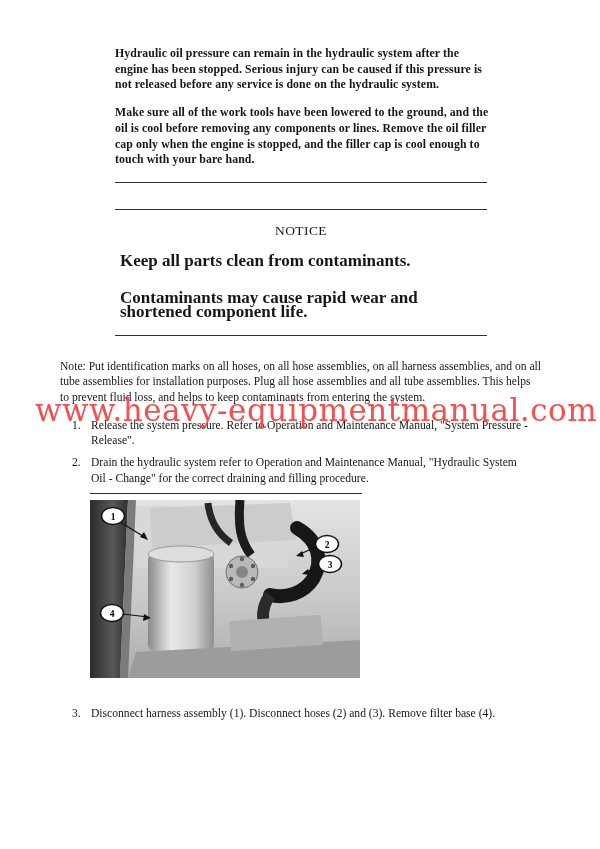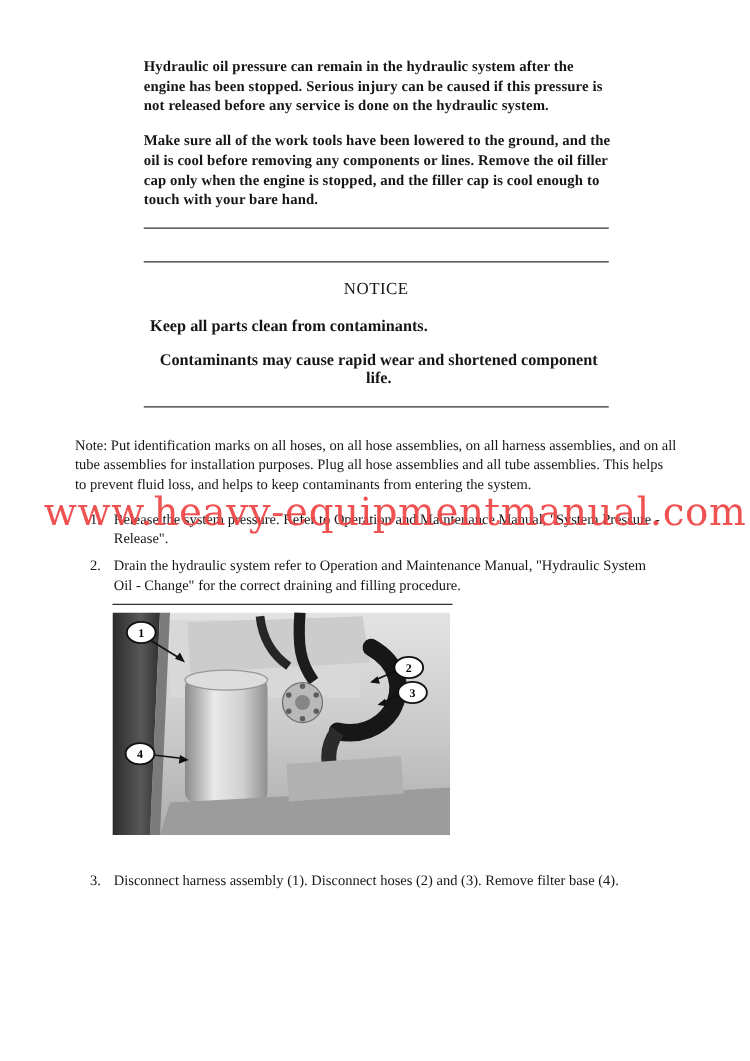--- a/index.html
+++ b/index.html
@@ -26,24 +26,24 @@
   .rule-gap1 { margin-top:14px; }
   .rule-gap2 { margin-top:26px; }
   .rule-gap3 { margin-top:16px; }
 
   .notice-title {
     margin-left:55px; width:372px; text-align:center;
     font-weight:normal; font-size:13.5px; margin-top:13px; letter-spacing:0.4px;
   }
   .notice-line {
     margin-left:60px; width:366px;
-    font-weight:bold; font-size:13px; line-height:14px;
+    font-weight:bold; font-size:17px; line-height:14px;
   }
   .notice-line.first { margin-top:15px; }
-  .notice-line.second { margin-top:13px;text-align:center; }
+  .notice-line.second { margin-top:23px; }
 
   .note {
     margin-top:23px; width:482px;
     font-size:11.6px; line-height:15.3px;
   }
   .note b { font-weight:normal; }
 
   .steps { margin-top:13px; }
   .step {
     position:relative; margin-left:12px; width:462px;

